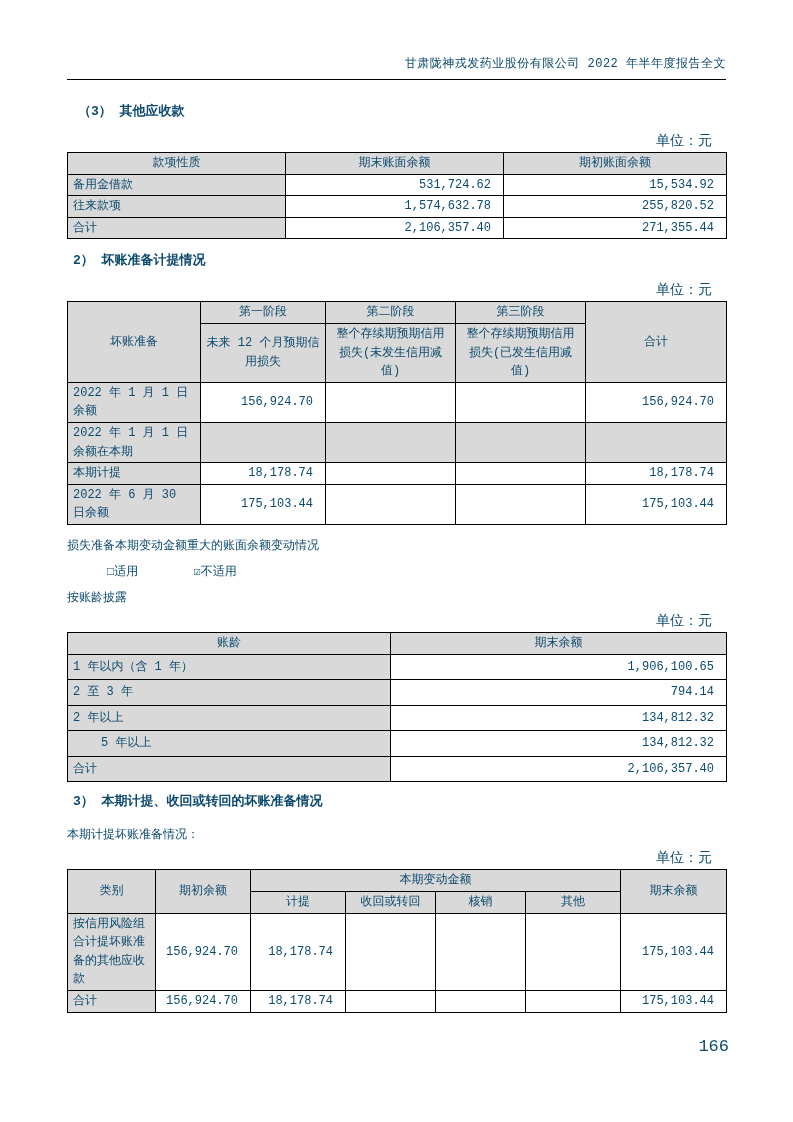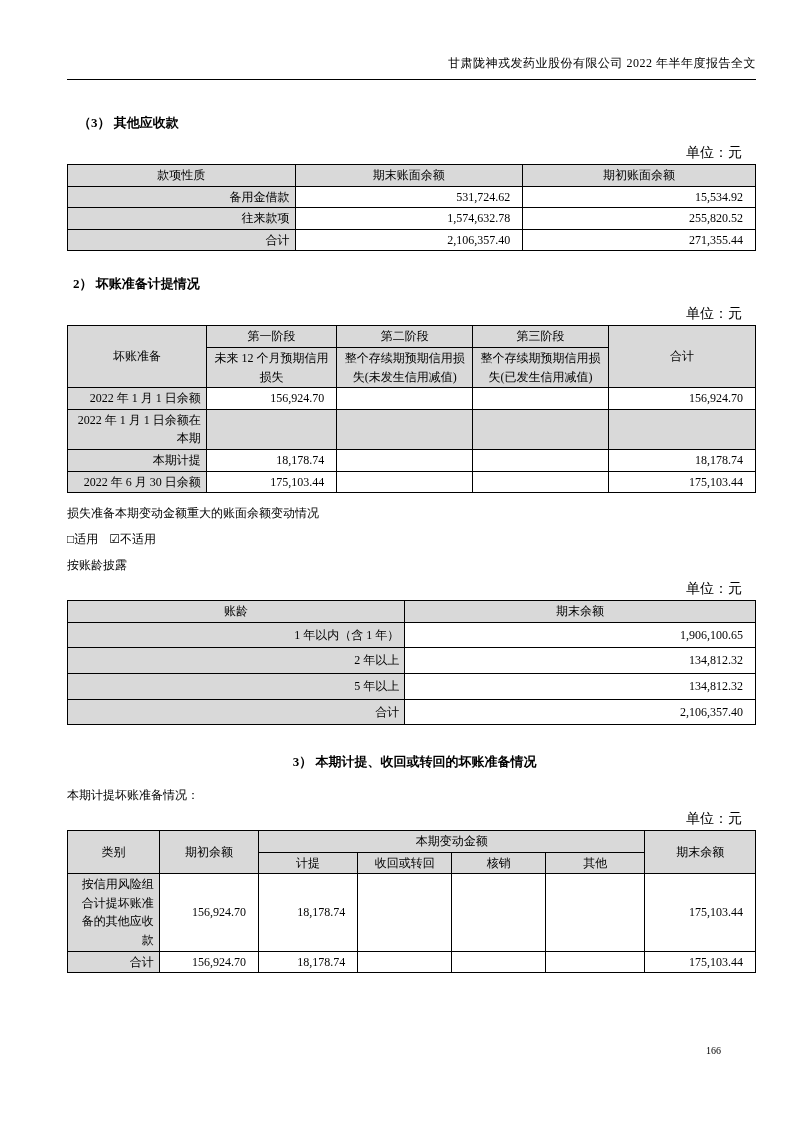--- a/index.html
+++ b/index.html
@@ -1,55 +1,55 @@
 <!DOCTYPE html>
 <html><head>
 <meta charset="utf-8">
 <style>
   * { margin:0; padding:0; box-sizing:border-box; }
   html,body { background:#ffffff; }
   .page {
     width:793px; height:1122px; background:#fff; position:relative;
-    font-family:Liberation Serif, serif; color:#000000;
-    padding:55px 37px 0 67px; overflow:hidden;
+    font-family:Liberation Mono, monospace; color:#0c4a6e;
+    padding:55px 67px 0 67px; overflow:hidden;
   }
   .doc-header {
     text-align:right; font-size:12px; letter-spacing:0.5px;
     padding-bottom:7px; border-bottom:1px solid #000;
   }
   .heading { font-weight:bold; font-size:13px; }
-  .h0 { margin-top:34px; padding-left:11px; }
+  .h0 { margin-top:22px; padding-left:11px; }
   .h1 { margin-top:20px; padding-left:6px; }
-  .h2 { margin-top:24px; padding-left:6px; }
-  .h3 { margin-top:28px; padding-left:6px;text-align:center; }
+  .h2 { margin-top:12px; padding-left:6px; }
+  .h3 { margin-top:10px; padding-left:6px; }
   .unit { margin-top:12px; text-align:right; font-size:14px; padding-right:14px; }
   .unit.tight { margin-top:6px; }
   .body-text { font-size:12px; }
   .note1 { margin-top:12px; }
   .check-line { margin-top:9px; }
-  .check-line span { margin-right:8px; }
+  .check-line span { margin-right:8px;margin-left:40px; }
   .note2 { margin-top:9px; }
   .note3 { margin-top:16px; }
   .tbl {
     width:100%; border-collapse:collapse; table-layout:fixed;
     font-size:12px; margin-top:2px;
   }
   .tbl th, .tbl td {
     border:1px solid #000; padding:1px 5px; vertical-align:middle; line-height:1.55;
     word-break:break-all; overflow:hidden;
   }
   .tbl th { background:#d9d9d9; font-weight:normal; text-align:center; }
-  .lbl { background:#d9d9d9; text-align:right; }
+  .lbl { background:#d9d9d9; text-align:left; }
   .num { text-align:right; padding-right:12px !important;margin-top:12px; }
   .grayrow td { background:#d9d9d9; }
   .corner { text-align:center; vertical-align:middle; }
   .indent { padding-left:33px !important; }
   .t3 td { padding-top:3px; padding-bottom:3px; }
   .page-number {
-    position:absolute; right:72px; bottom:66px; font-size:10px;
+    position:absolute; right:64px; bottom:66px; font-size:17px;
   }
 </style>
 </head>
 <body>
 
 <div class="page">
 
   <div class="doc-header">甘肃陇神戎发药业股份有限公司 2022 年半年度报告全文</div>
 
   <div class="heading h0">（3） 其他应收款</div>
@@ -166,20 +166,24 @@
     <thead>
       <tr>
         <th>账龄</th>
         <th>期末余额</th>
       </tr>
     </thead>
     <tbody>
       <tr>
         <td class="lbl">1 年以内（含 1 年）</td>
         <td class="num">1,906,100.65</td>
+      </tr>
+      <tr>
+        <td class="lbl">2 至 3 年</td>
+        <td class="num">794.14</td>
       </tr>
       <tr>
         <td class="lbl">2 年以上</td>
         <td class="num">134,812.32</td>
       </tr>
       <tr>
         <td class="lbl indent">5 年以上</td>
         <td class="num">134,812.32</td>
       </tr>
       <tr>

